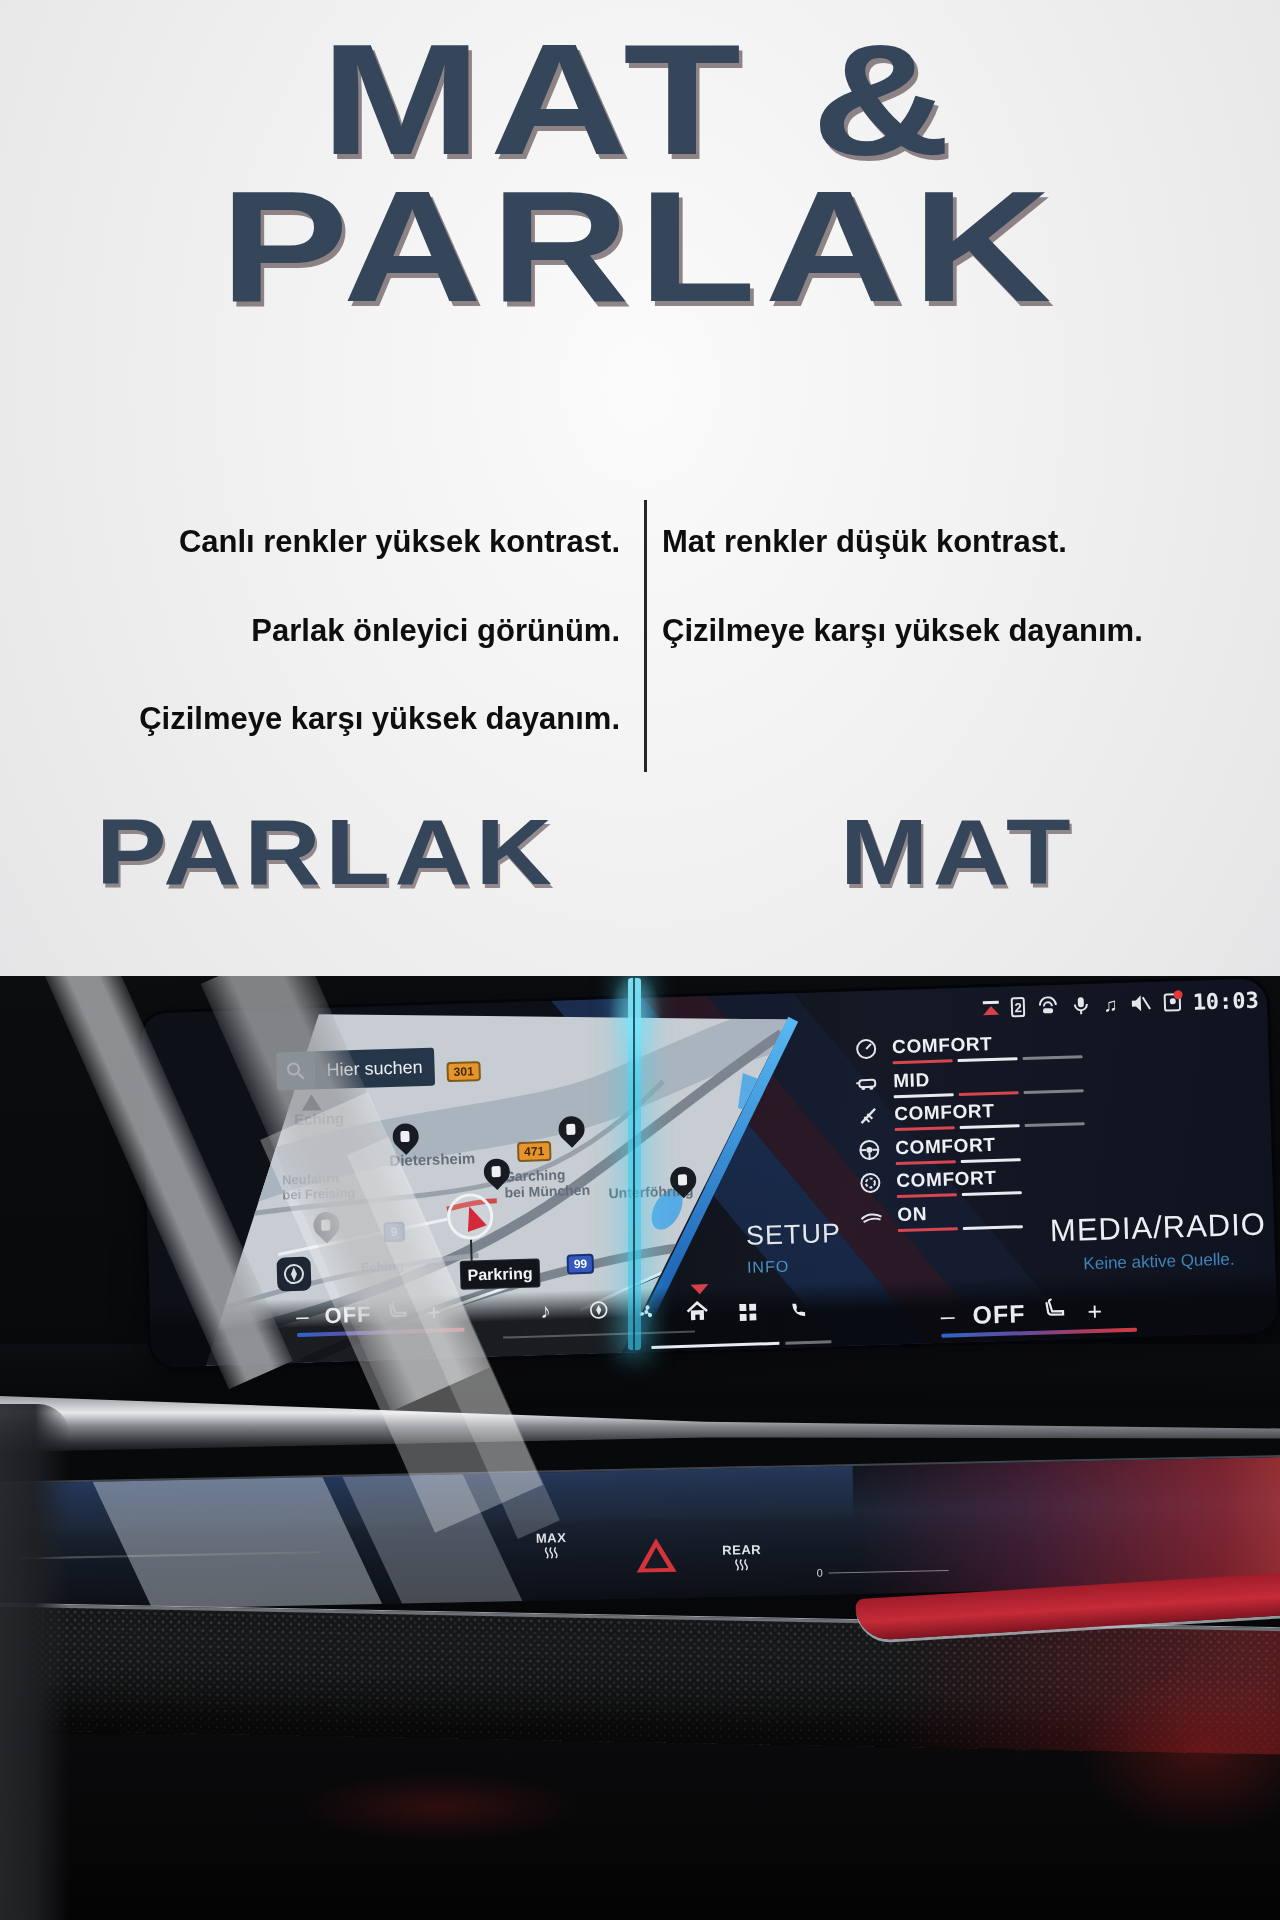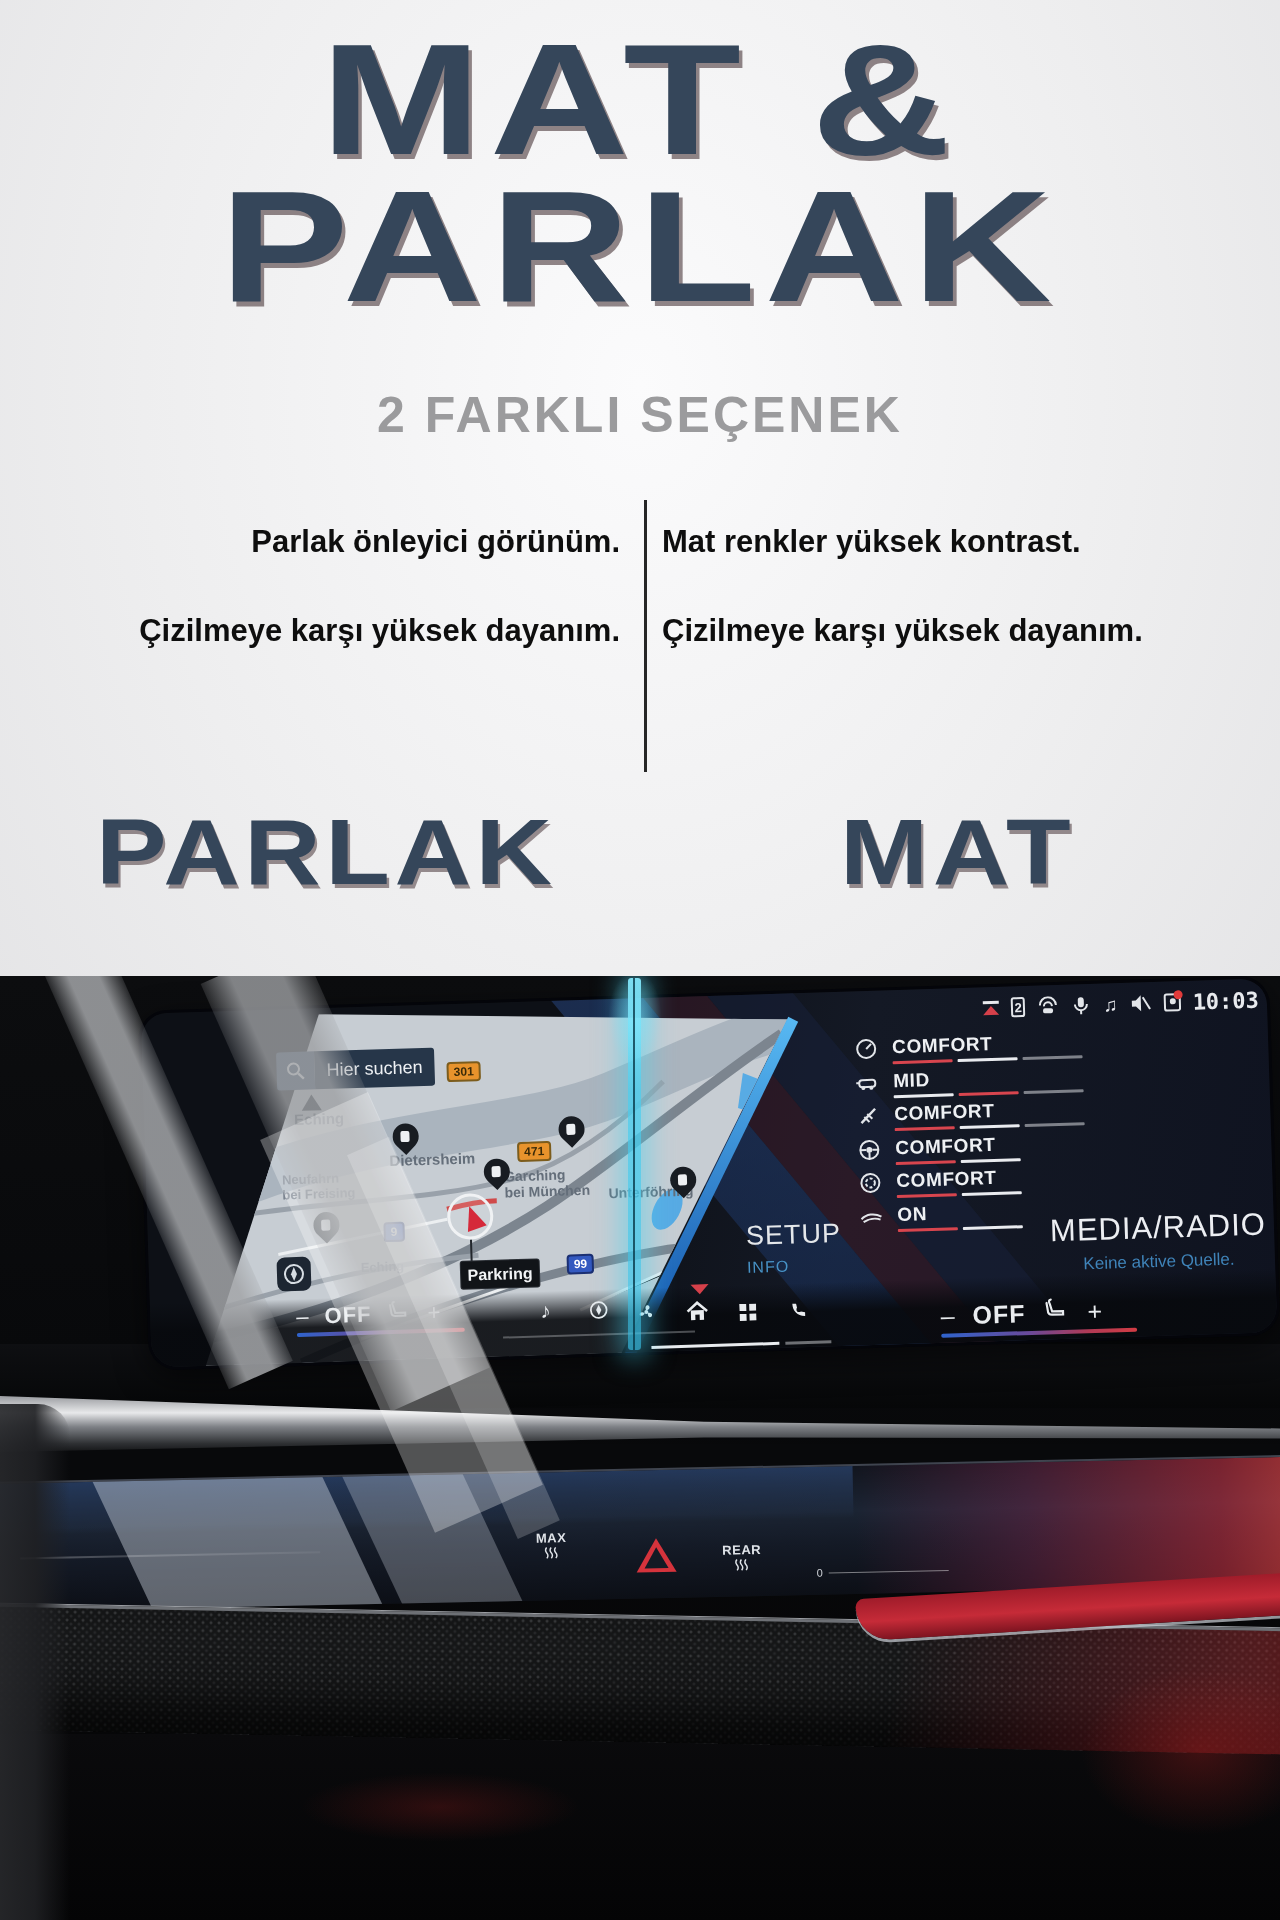--- a/index.html
+++ b/index.html
@@ -204,30 +204,30 @@
 </head>
 <body>
 
 <div class="canvas">
 
   <section class="hero">
     <h1 class="title">
       <span>MAT &amp;</span>
       <span>PARLAK</span>
     </h1>
-    <div class="subtitle">2 FARKLI SEÇENEK</div>
 
     <div class="compare">
       <div class="col col-left">
+        <p>Canlı renkler yüksek kontrast.</p>
         <p>Parlak önleyici görünüm.</p>
         <p>Çizilmeye karşı yüksek dayanım.</p>
       </div>
       <div class="vline"></div>
       <div class="col col-right">
-        <p>Mat renkler yüksek kontrast.</p>
+        <p>Mat renkler düşük kontrast.</p>
         <p>Çizilmeye karşı yüksek dayanım.</p>
       </div>
     </div>
 
     <div class="opt-label opt-parlak">PARLAK</div>
     <div class="opt-label opt-mat">MAT</div>
   </section>
 
 
   <section class="photo">

